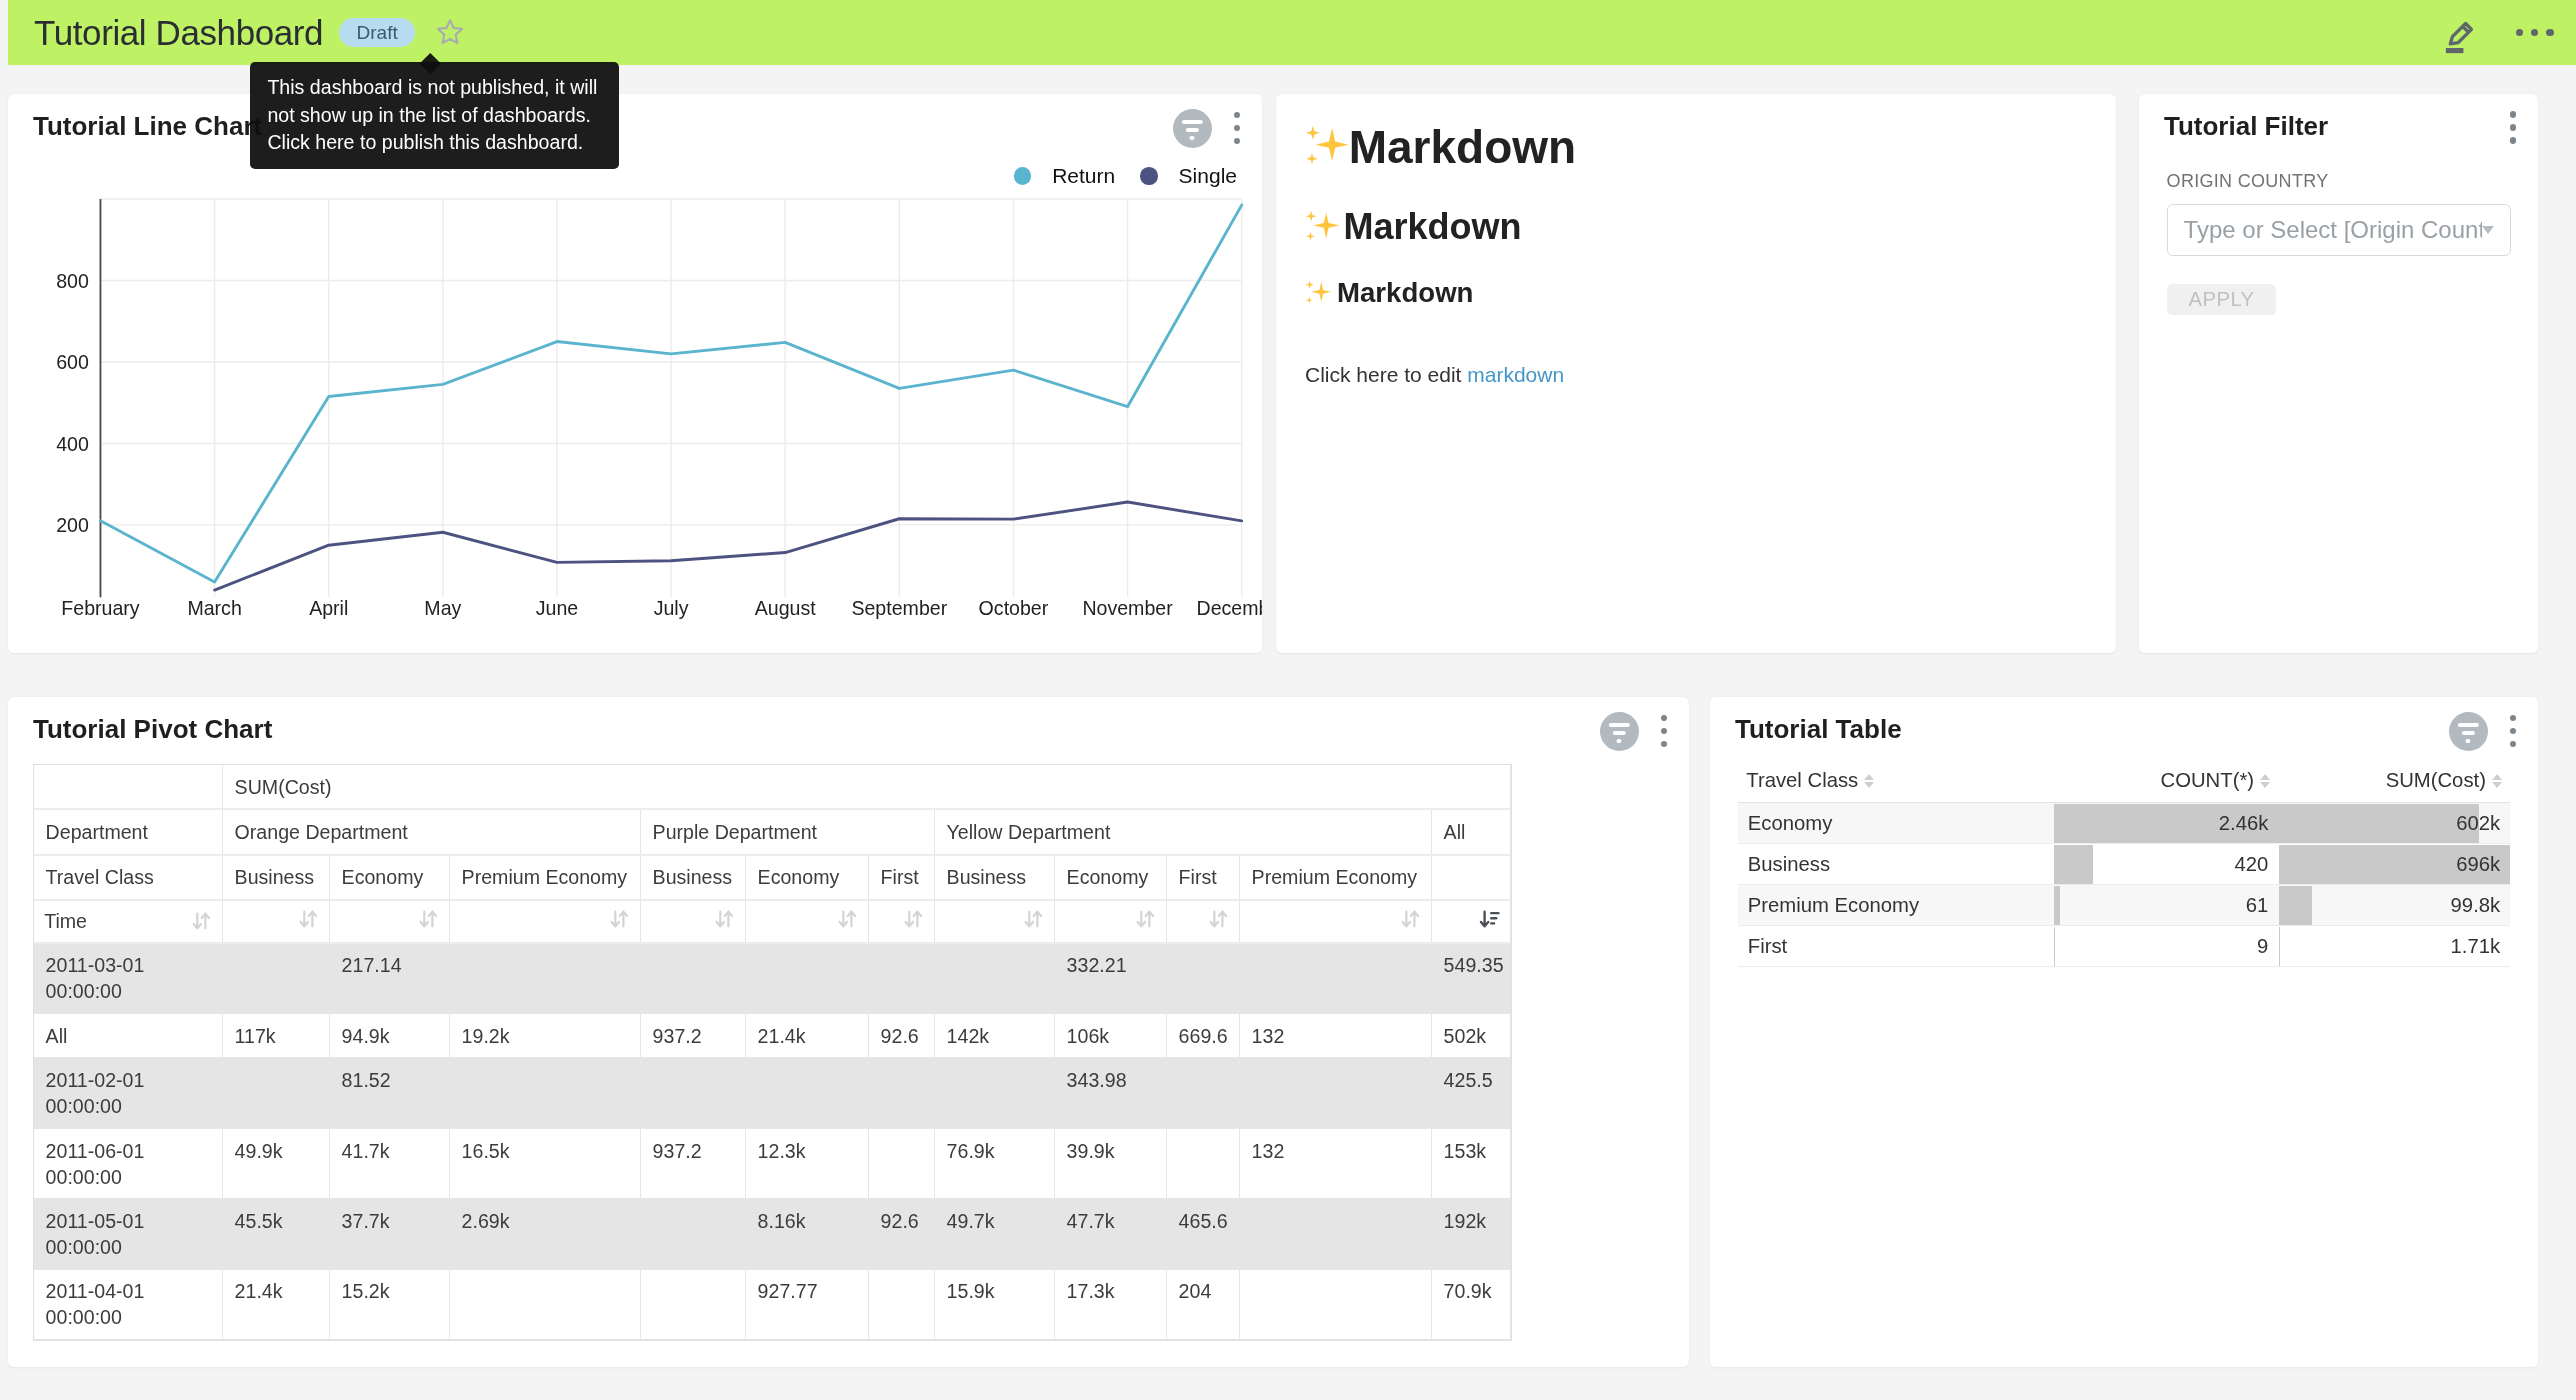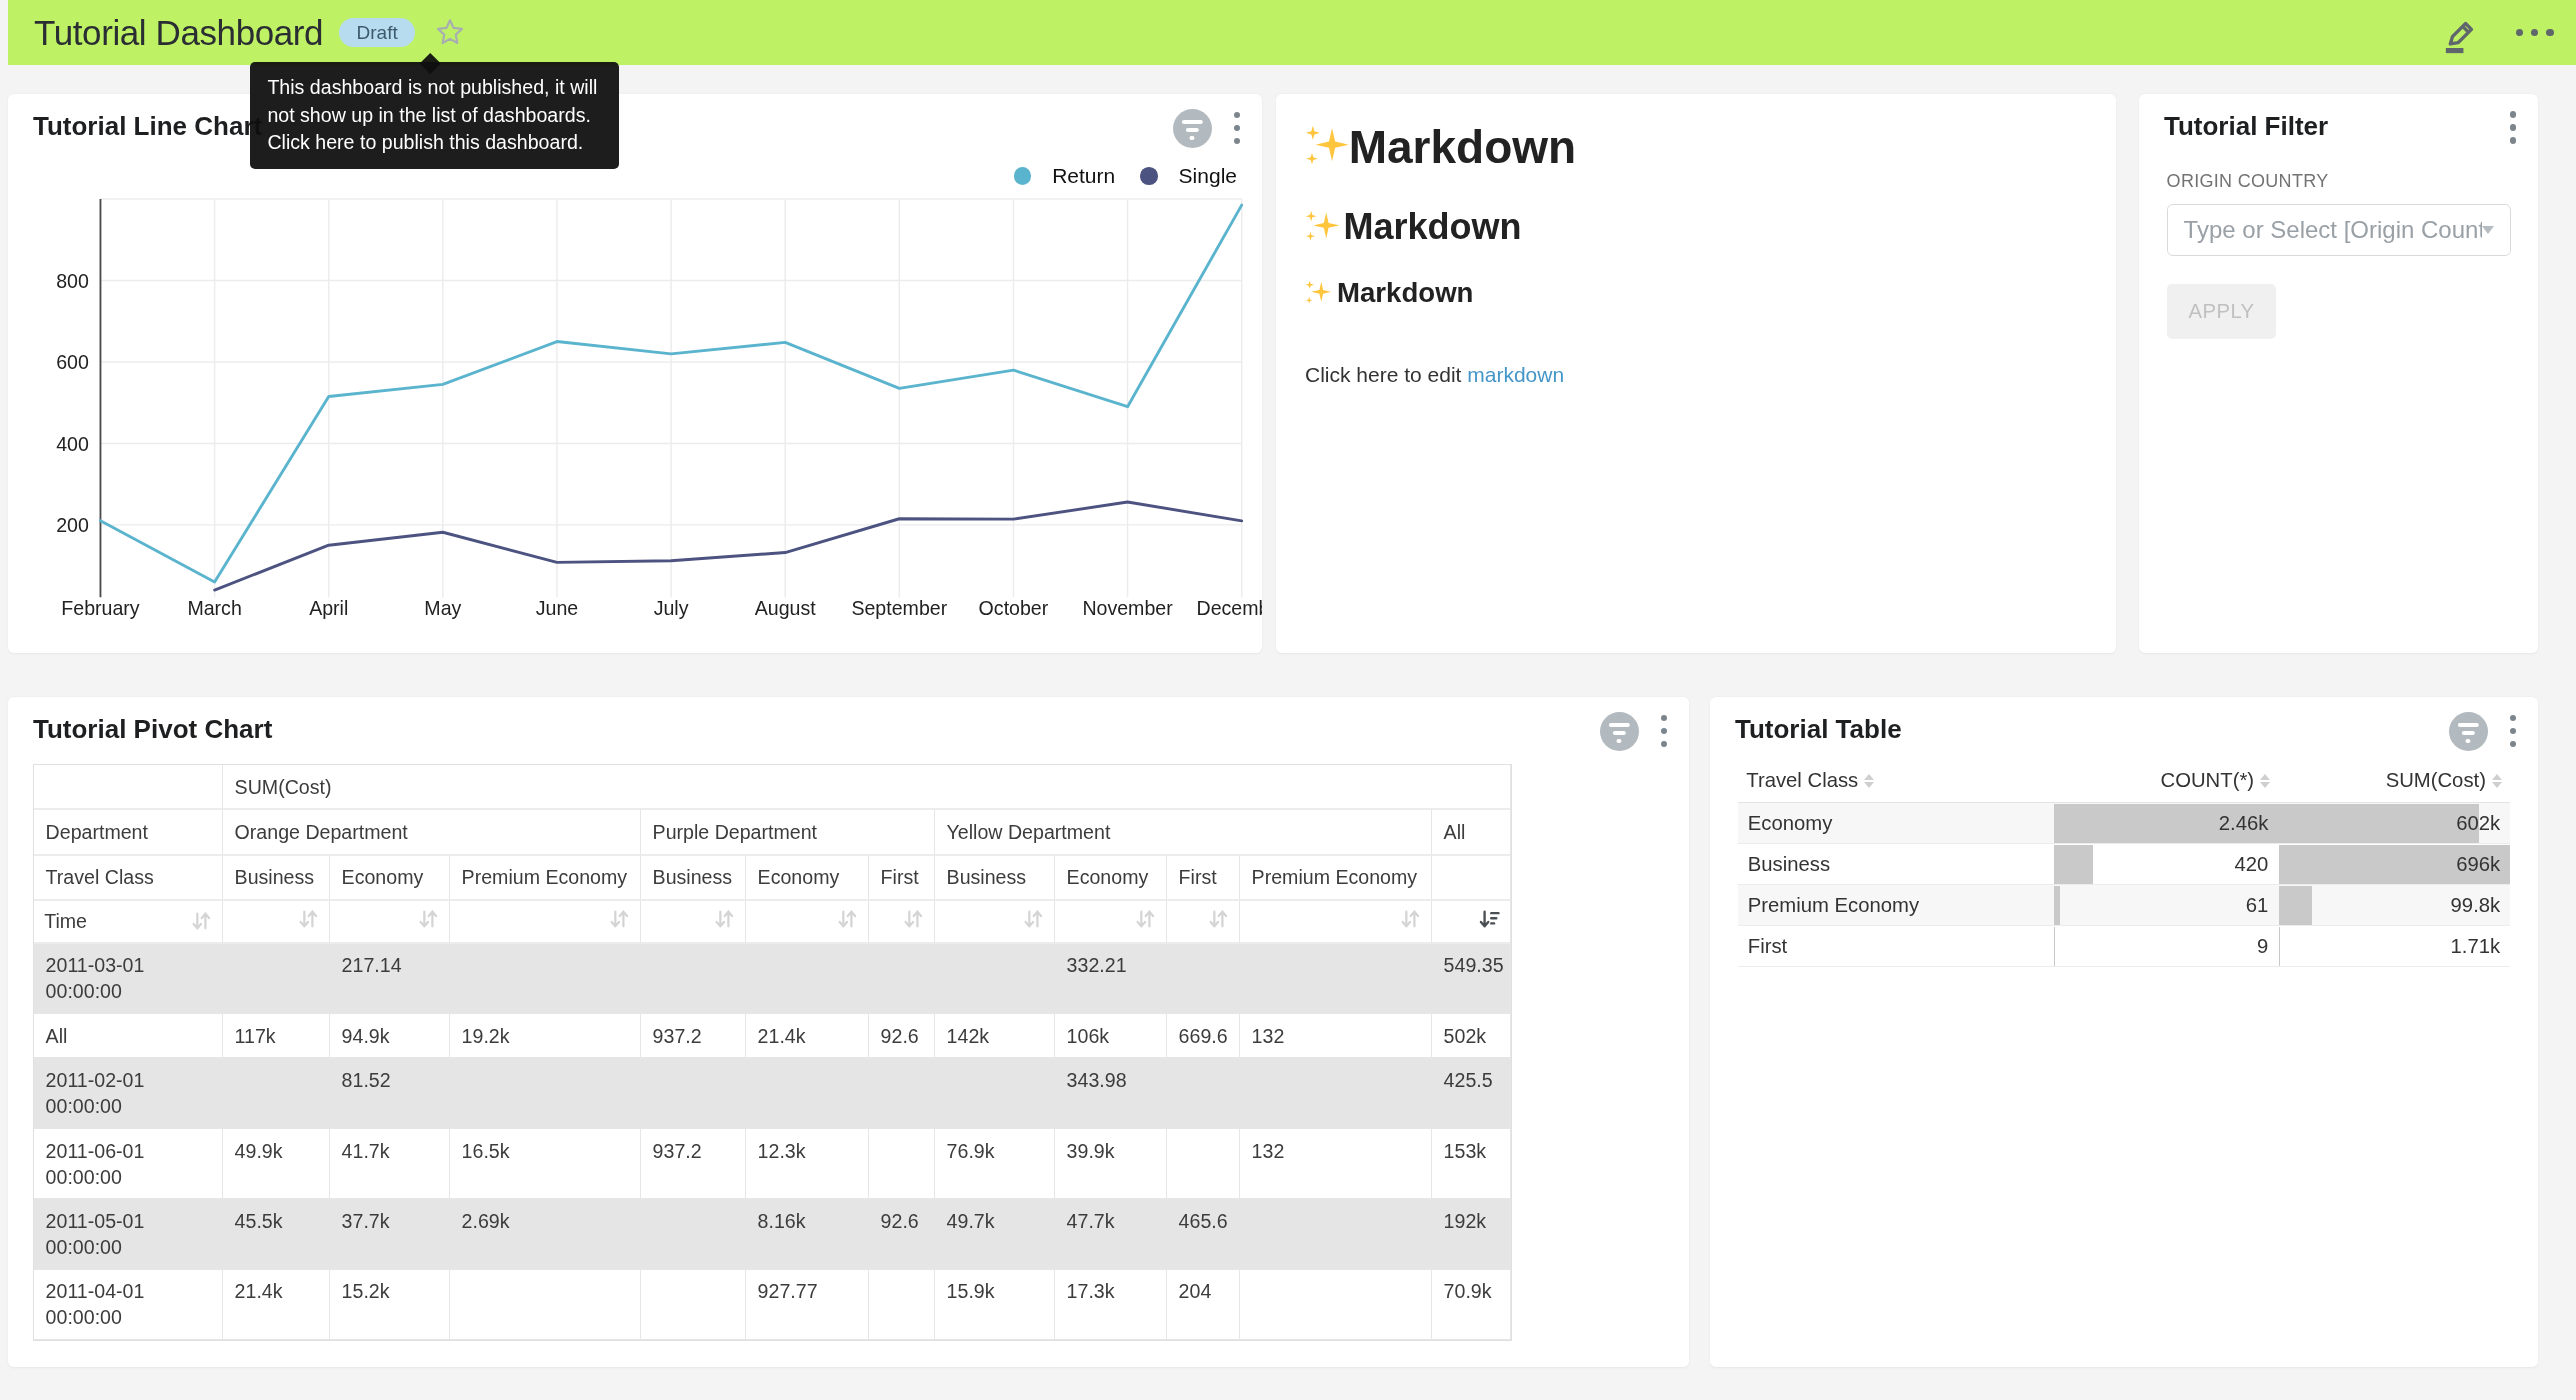--- a/index.html
+++ b/index.html
@@ -52,21 +52,21 @@
   .md-p{font-size:21px;color:#333;margin:54px 0 0;}
   .md-p a{color:#4596c8;text-decoration:none;cursor:pointer;}
   .sparkle{display:inline-flex;}
   .sparkle svg{width:0.95em;height:0.95em;}
 
   
   .filter-label{position:absolute;left:27.6px;top:77px;font-size:18px;font-weight:500;color:#737373;letter-spacing:0.3px;}
   .filter-select{position:absolute;left:27.6px;top:110px;width:344px;height:52px;border:0.7px solid #d7dadd;border-radius:5.8px;display:flex;align-items:center;padding:0 16px;box-sizing:border-box;cursor:pointer;background:#fff;}
   .filter-select .ph{font-size:24px;color:#99a0a6;flex:1;white-space:nowrap;overflow:hidden;}
   .select-caret{width:0;height:0;border-left:6.5px solid transparent;border-right:6.5px solid transparent;border-top:8px solid #b6bcc1;}
-  .apply-btn{position:absolute;left:27.6px;top:190px;background:#f0f0f0;color:#c0c0c0;border:none;border-radius:5.1px;font-size:20.3px;font-weight:500;letter-spacing:0.4px;padding:16px 22px;font-family:inherit;}
+  .apply-btn{position:absolute;left:27.6px;top:190px;background:#f0f0f0;color:#c0c0c0;border:none;border-radius:5.1px;font-size:20.3px;font-weight:500;letter-spacing:0.4px;padding:4px 22px;font-family:inherit;}
 
   
   .pivot-wrap{position:absolute;left:25px;top:67px;}
   table.pivot{border-collapse:separate;border-spacing:0;table-layout:fixed;width:1476px;border:0.7px solid #e0e0e0;font-size:19.6px;color:#3c3c3c;}
   table.pivot td{border-right:0.7px solid #e6e6e6;padding:8.7px 11.6px;vertical-align:top;line-height:26px;overflow:hidden;white-space:normal;}
   table.pivot tr.hdr td{border-bottom:2.2px solid #ececec;background:#fff;white-space:nowrap;}
   table.pivot tr.body-row td{border-bottom:0.7px solid #e6e6e6;}
   table.pivot tr.stripe td{background:#e5e5e5;}
   table.pivot tr.sort-row td{padding:7.3px 10.2px;}
   .sort-cell{display:flex;align-items:center;justify-content:space-between;}

